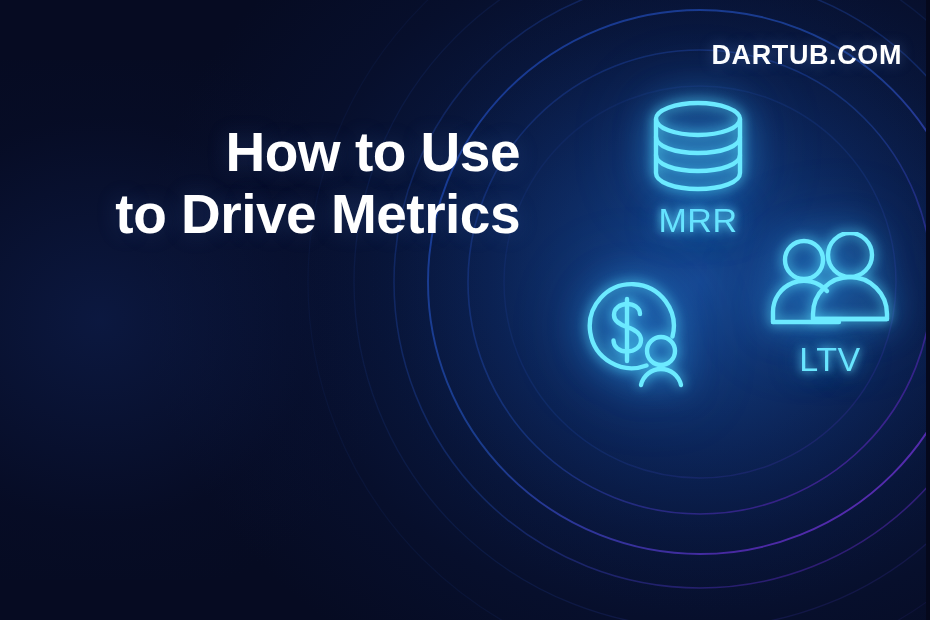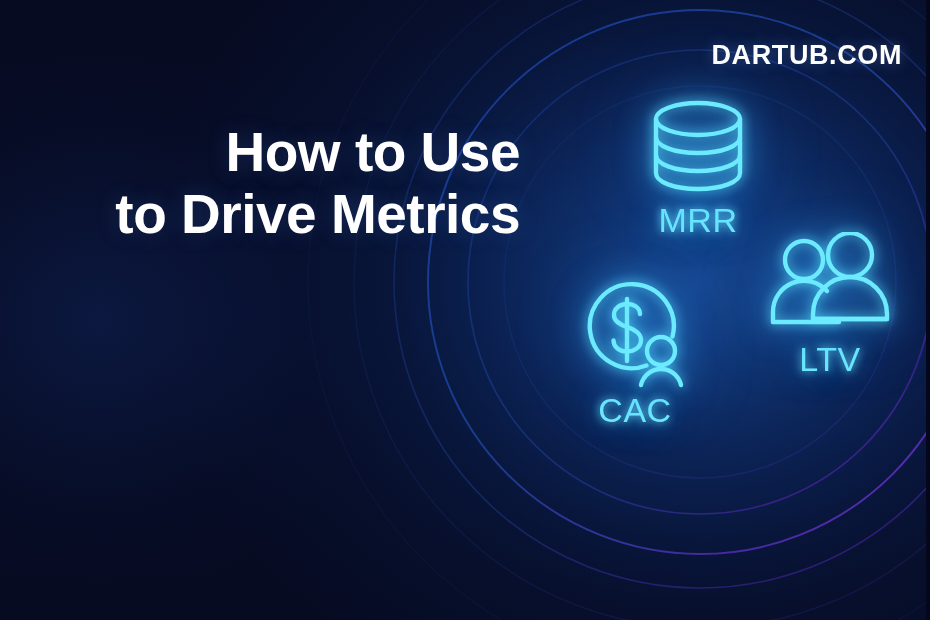--- a/index.html
+++ b/index.html
@@ -180,21 +180,20 @@
           <path d="M74.5 90.5 A42 42 0 1 1 100.5 61.5"></path>
 
           <path d="M55 24 V86"></path>
           <path d="M68 39 C68 32.5 61.5 29 55 29 C47.5 29 42 33.5 42 40 C42 46.5 48 49.5 55 52 C62.5 54.5 69 58 69 65 C69 72 62.5 76.5 55 76.5 C47.5 76.5 41.5 72 41.5 65.5"></path>
 
           <circle cx="89" cy="76" r="14"></circle>
 
           <path d="M69 110 A20.5 20.5 0 0 1 109 110"></path>
         </g>
       </svg>
-      <span class="label">CAC</span>
     </div>
 
     <div class="metric" id="metric-ltv">
       <svg class="glyph" width="126" height="106" viewBox="0 0 126 106" xmlns="http://www.w3.org/2000/svg">
         <g fill="none" stroke="#6ceaff" stroke-width="4.4" stroke-linecap="round" stroke-linejoin="round">
 
           <circle cx="37" cy="28" r="19"></circle>
           <path d="M6 90 V80 A31 31 0 0 1 60 59"></path>
           <path d="M6 90 H72"></path>
 

